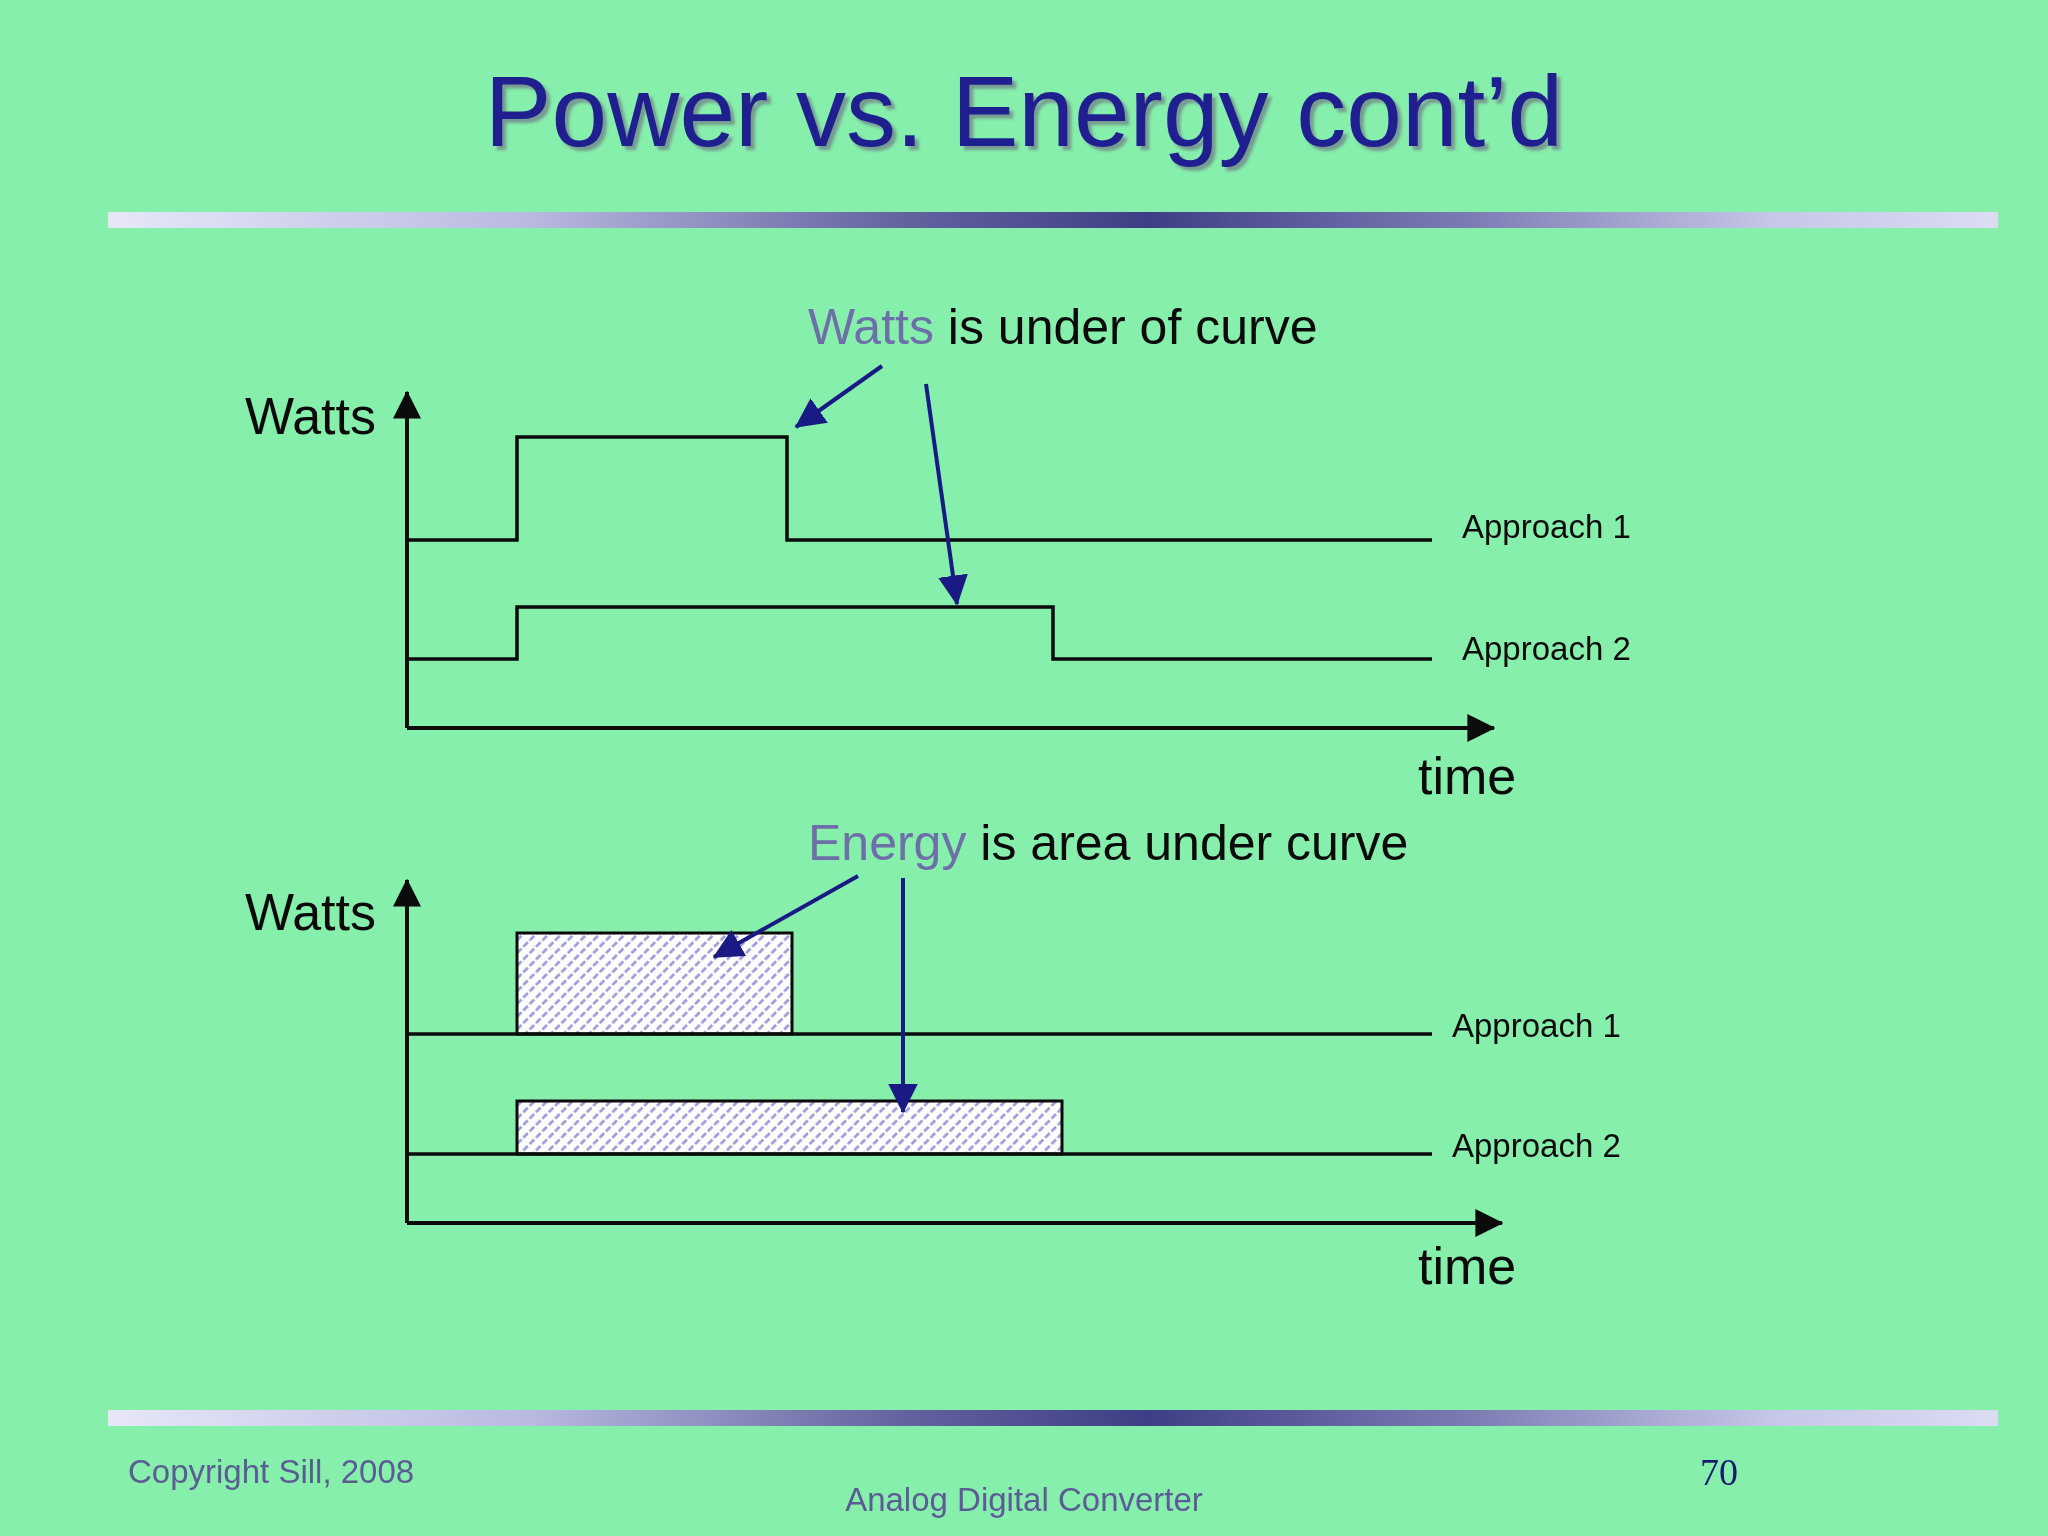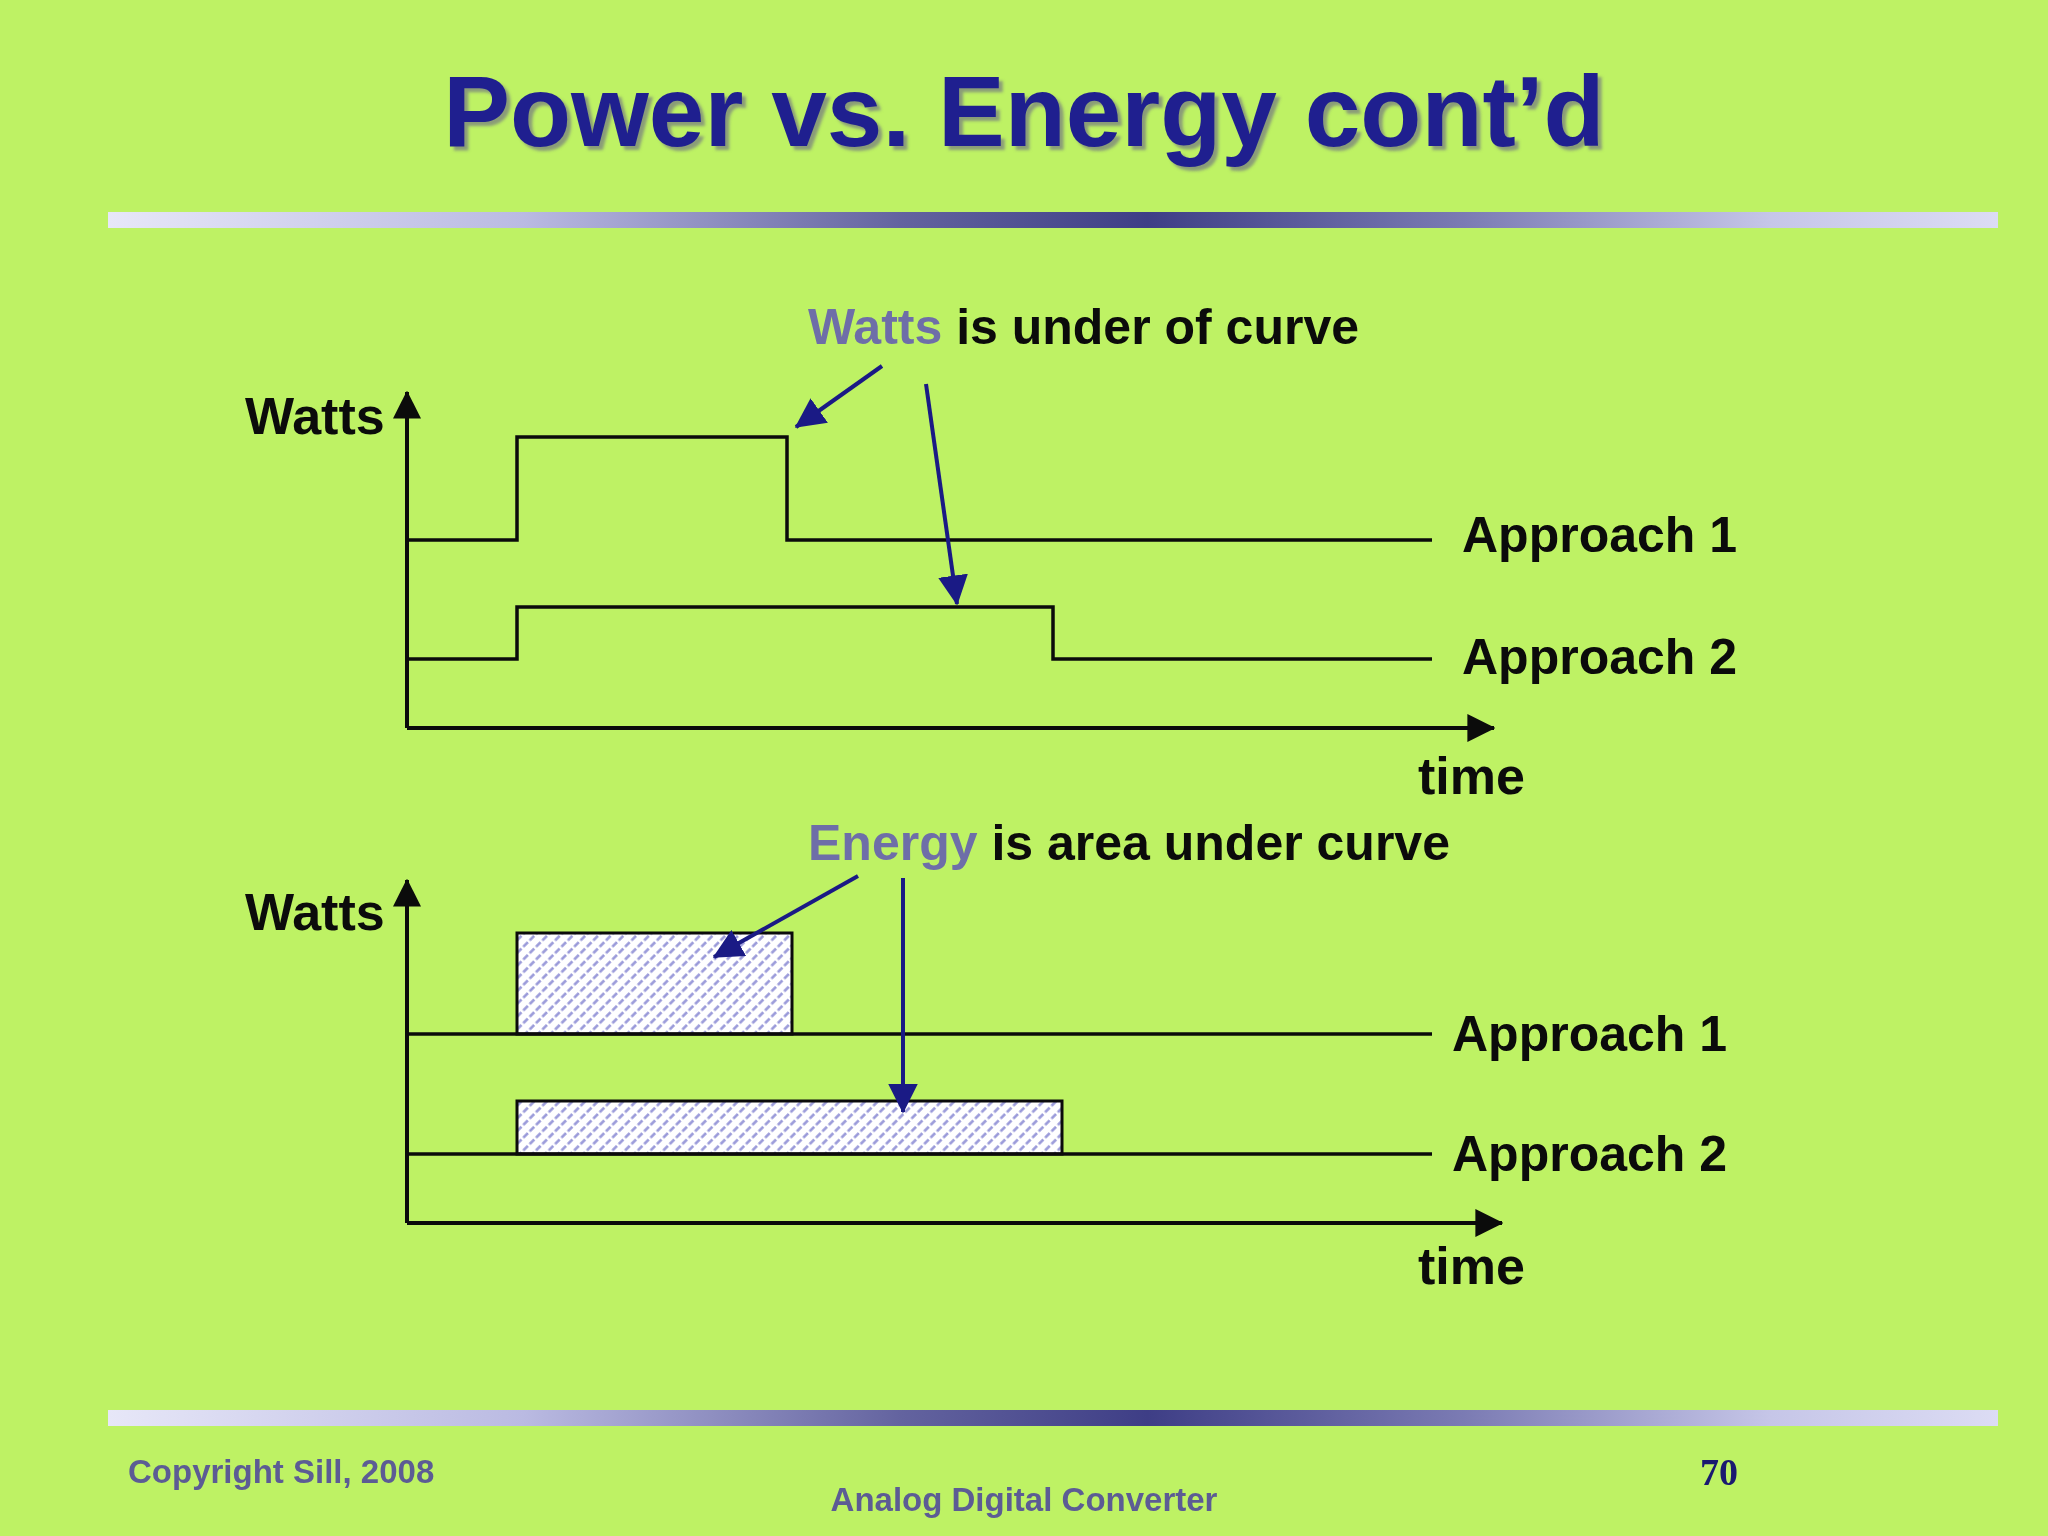--- a/index.html
+++ b/index.html
@@ -1,37 +1,36 @@
 <!DOCTYPE html>
 <html><head>
 <meta charset="utf-8">
 <style>
   html,body{margin:0;padding:0;background:#ffffff;}
   .slide{
-    position:relative;width:2048px;height:1536px;background:#bef264;overflow:hidden;
+    position:relative;width:2048px;height:1536px;background:#86efac;overflow:hidden;
     font-family:"Liberation Sans", sans-serif;
-    font-weight:bold;
   }
   .abs{position:absolute;}
   .title{
     left:0;right:0;top:56px;text-align:center;
     font-size:100px;line-height:1.1;color:#1F1F8F;
     text-shadow:4px 4px 3px rgba(110,110,130,0.65);
     letter-spacing:0px;white-space:nowrap;
   }
   .divider{
     left:108px;width:1890px;height:16px;
     background:linear-gradient(90deg,#E7E7F8 0%,#BABAE2 22%,#63639F 42%,#3E3E86 55%,#7C7CB4 72%,#C6C6E8 88%,#DCDCF4 100%);
   }
   .divider.top{top:212px;}
   .divider.bottom{top:1410px;}
   .annotation{font-size:50px;line-height:1;color:#0B0B0B;white-space:nowrap;}
   .kw{color:#6E6EA8;}
   .axis-label{font-size:52px;line-height:1;color:#0B0B0B;white-space:nowrap;}
-  .series-label{font-size:50px;line-height:1;color:#0B0B0B;white-space:nowrap;}
+  .series-label{font-size:33px;line-height:1;color:#0B0B0B;white-space:nowrap;}
   .watts{width:160px;}
   .footer-text{font-size:33px;line-height:1.2;color:#5C5C94;white-space:nowrap;}
   .page-number{font-family:"Liberation Serif", serif;font-size:38px;line-height:1.2;color:#1A1A70;text-align:left;}
   svg{position:absolute;left:0;top:0;}
 </style>
 </head>
 <body>
 
 <div class="slide">
 

